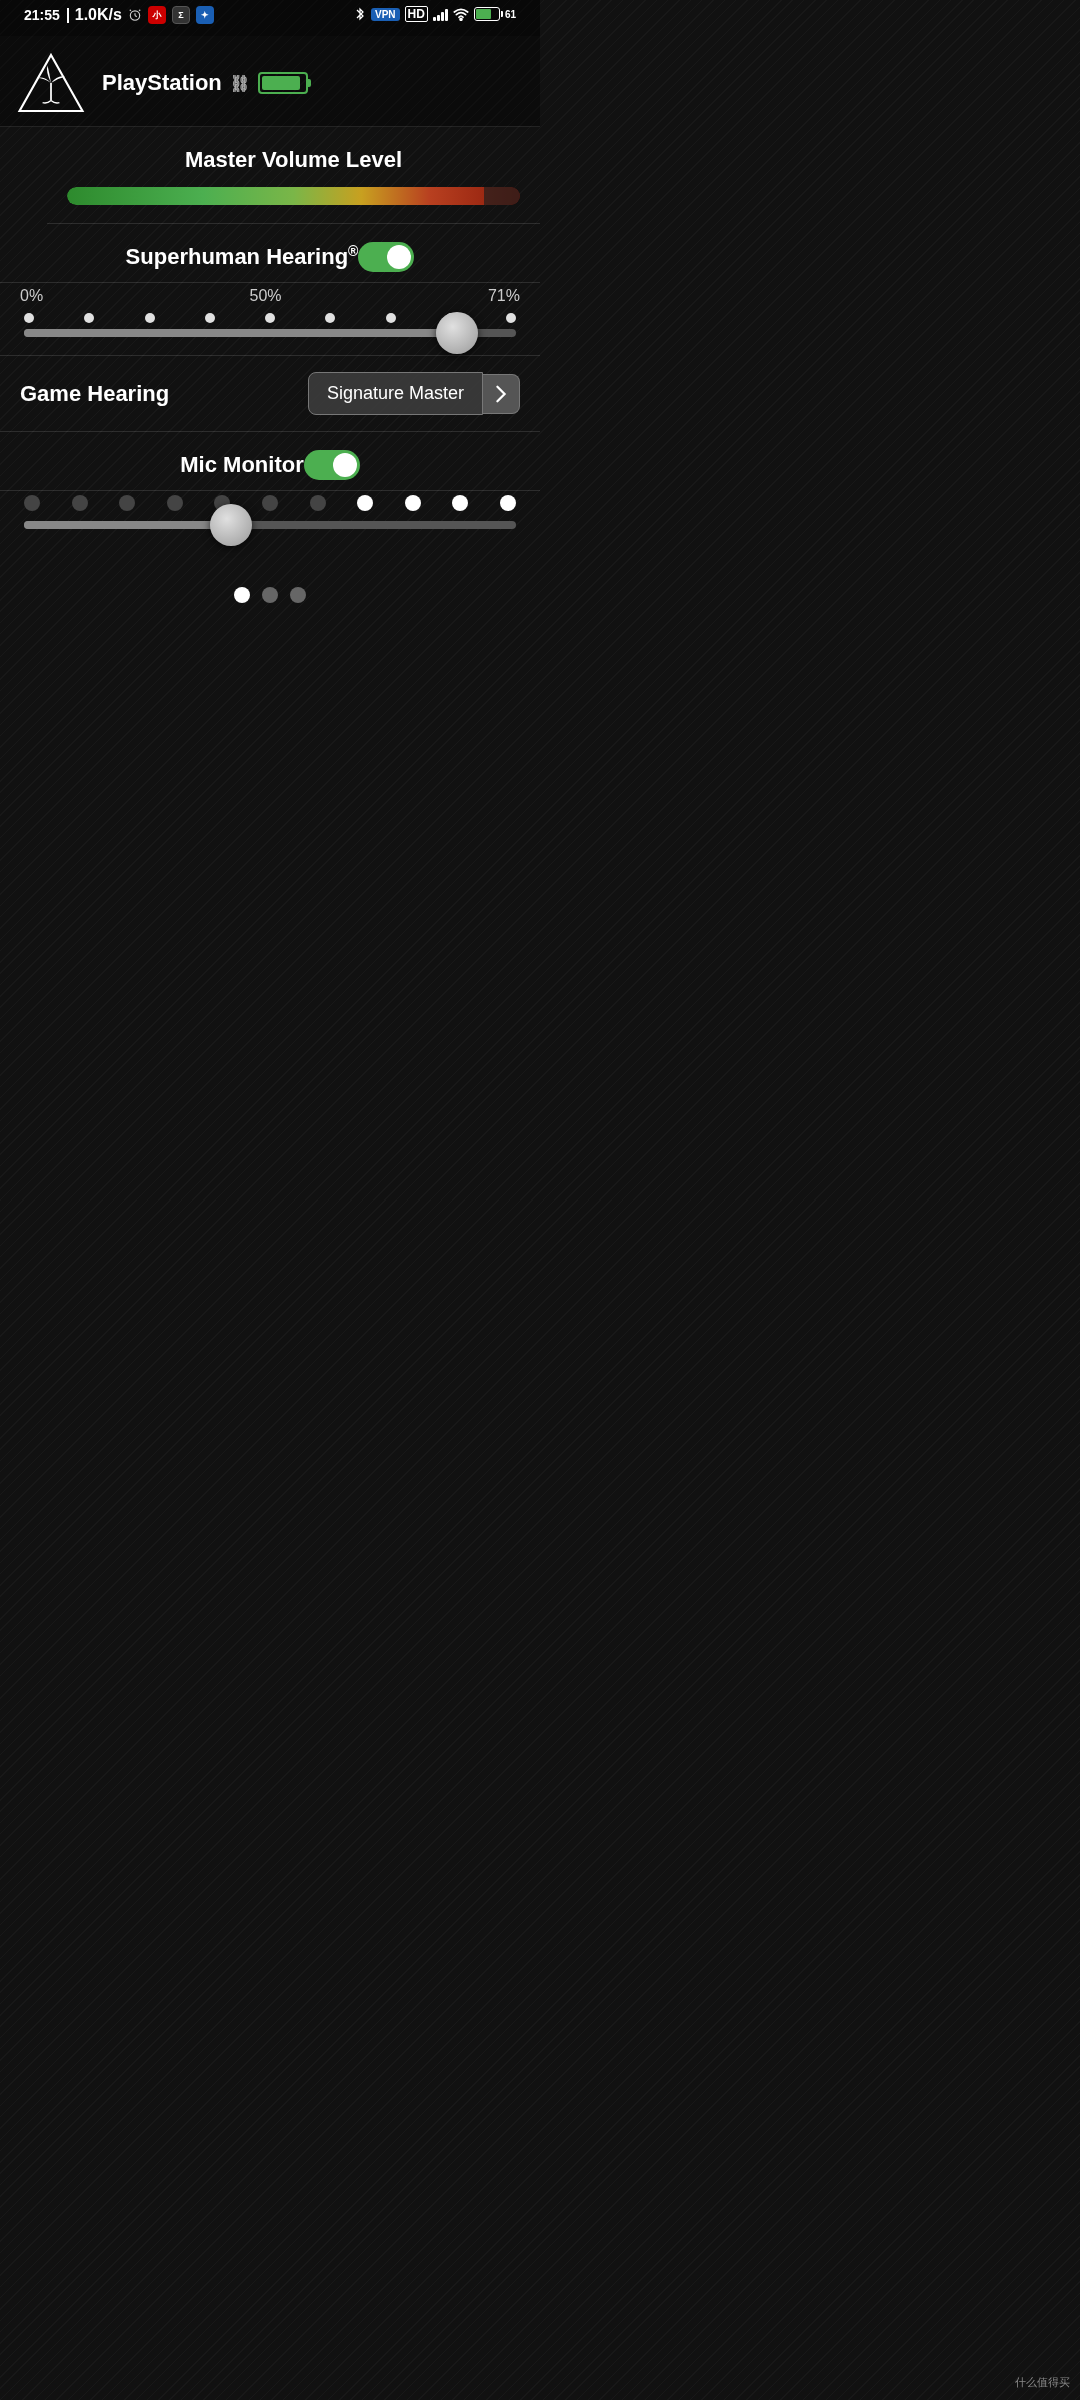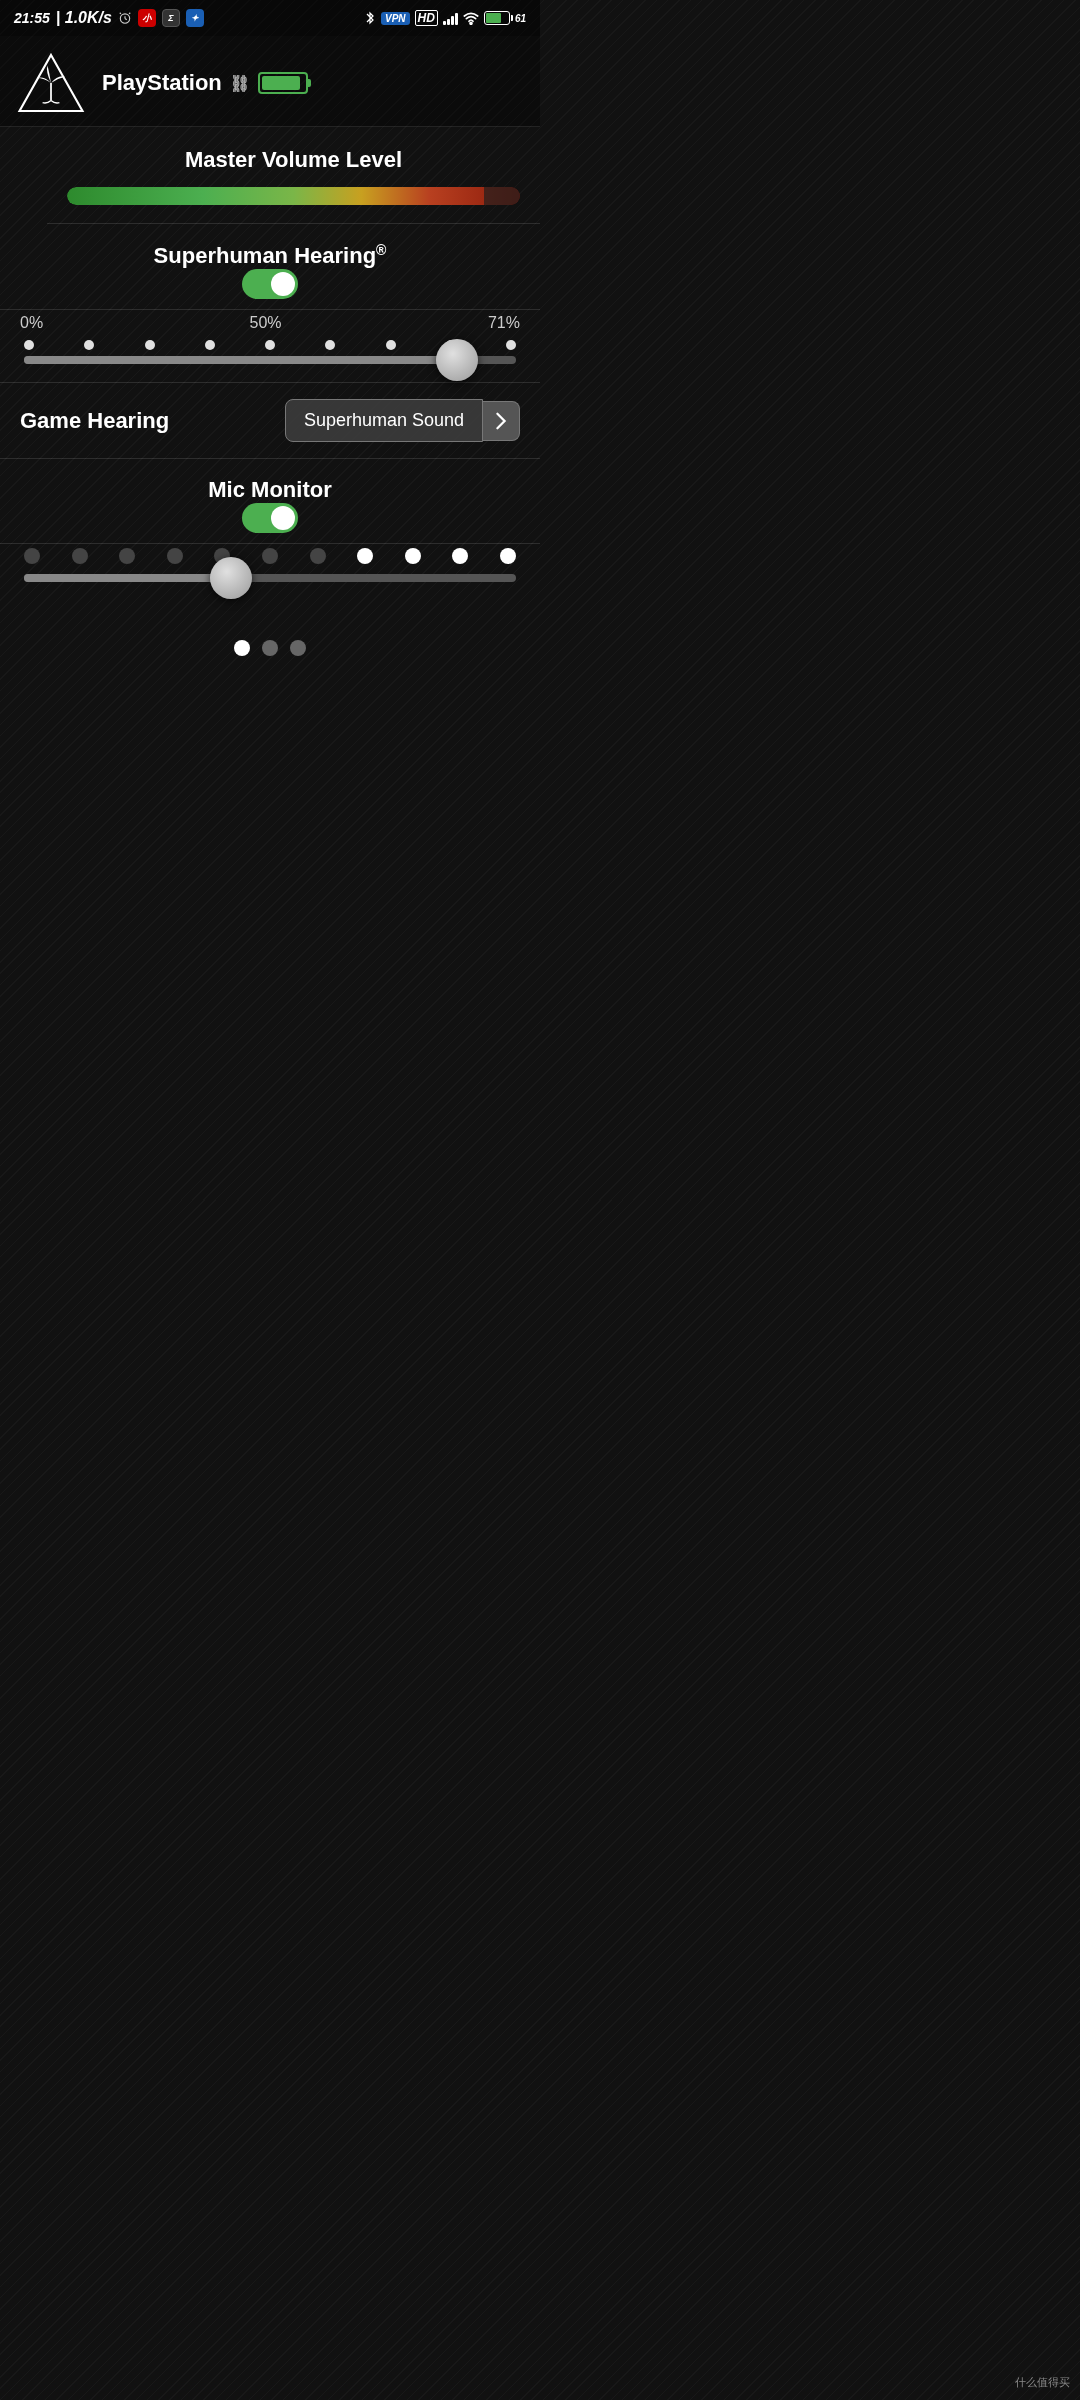--- a/index.html
+++ b/index.html
@@ -18,28 +18,27 @@
       );
       font-family: -apple-system, 'Helvetica Neue', Arial, sans-serif;
       color: #ffffff;
       overflow-x: hidden;
     }
 
     
     .status-bar {
       display: flex;
       justify-content: space-between;
-      align-items: center;
-      padding: 6px 14px;
+      align-items: flex-start;
+      padding: 6px 24px;
       font-size: 13px;
       font-weight: 600;
       color: #ffffff;
       background: rgba(0,0,0,0.5);
       height: 36px;
-      font-style: italic;
     }
     .status-left { display: flex; align-items: center; gap: 6px; }
     .status-right { display: flex; align-items: center; gap: 5px; }
     .status-time { font-size: 14px; font-weight: 700; }
     .status-speed { font-size: 16px; }
 
     .app-icon {
       width: 18px; height: 18px; border-radius: 4px;
       display: inline-flex; align-items: center; justify-content: center;
       font-size: 9px; font-weight: bold;
@@ -122,24 +121,23 @@
       background: linear-gradient(to right, #2d8a2d 0%, #4caf50 30%, #7ab648 50%, #c8a020 65%, #b84020 80%, #8b1a0a 100%);
     }
     .volume-bar-overlay {
       position: absolute; right: 0; top: 0; bottom: 0;
       background: rgba(30,30,30,0.7); border-radius: 0 9px 9px 0;
       width: 8%;
     }
 
     
     .section-row {
-      display: flex; align-items: center; justify-content: flex-end;
+      display: flex; align-items: center; justify-content: center;
       padding: 18px 20px 10px;
       border-bottom: 1px solid rgba(255,255,255,0.12);
-      flex-direction: column;
     }
     .section-label {
       font-size: 22px; font-weight: 600; color: #fff;
     }
     .section-label sup { font-size: 14px; }
 
     
     .toggle {
       width: 56px; height: 30px; border-radius: 15px; position: relative;
       cursor: pointer; flex-shrink: 0;
@@ -348,21 +346,21 @@
       <div class="slider-track" style="margin: 0 4px;">
         <div class="slider-fill" style="width: 88%;"></div>
         <div class="slider-thumb" style="left: calc(88% - 21px);"></div>
       </div>
     </div>
   </div>
 
   <div class="game-preset-row">
     <span class="section-label">Game Hearing</span>
     <div class="preset-selector">
-      <button class="preset-button">Superhuman Sound</button>
+      <button class="preset-button">Signature Master</button>
       <button class="preset-arrow">
         <svg width="12" height="18" viewBox="0 0 12 20" fill="#fff">
           <polyline points="2,2 10,10 2,18" stroke="#fff" stroke-width="2.5" fill="none" stroke-linecap="round"></polyline>
         </svg>
       </button>
     </div>
   </div>
 
   <div>
     <div class="section-row">

